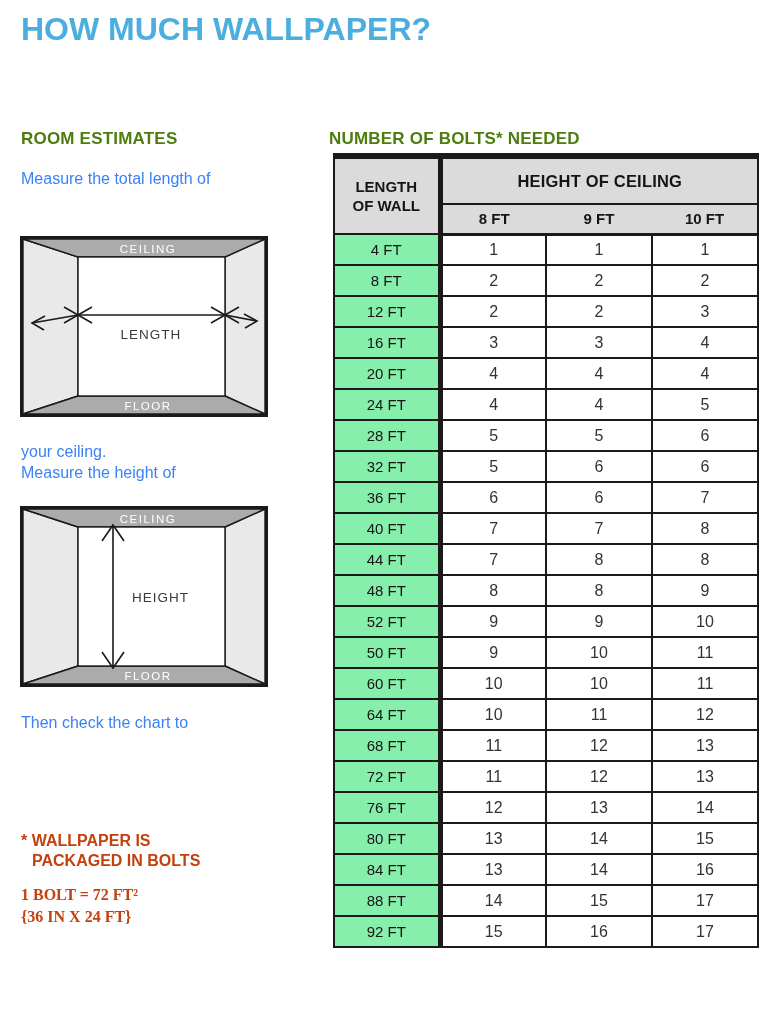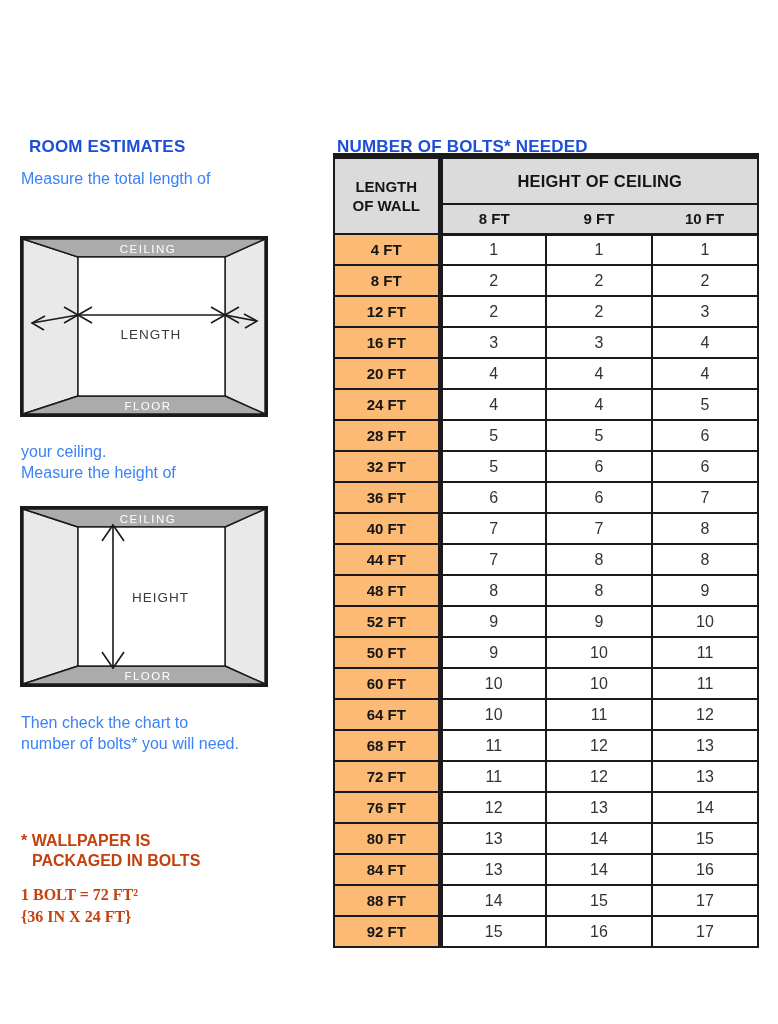--- a/index.html
+++ b/index.html
@@ -5,21 +5,21 @@
   html,body{margin:0;padding:0;background:#fff;}
   .page{
     position:relative;width:778px;height:1024px;background:#ffffff;
     font-family:"Liberation Sans",sans-serif;overflow:hidden;
   }
   .page-title{
     position:absolute;left:21px;top:11px;margin:0;
     font-size:32px;font-weight:700;color:#4BAEDF;letter-spacing:0px;
   }
   .section-heading{
-    position:absolute;margin:8px;font-size:17px;font-weight:700;color:#1d4ed8;
+    position:absolute;margin:0;font-size:17px;font-weight:700;color:#4d7c0f;
     letter-spacing:0.2px;
   }
   .room-heading{left:21px;top:129px;}
   .bolts-heading{left:329px;top:129px;width:424px;text-align:left;}
   .para{position:absolute;left:21px;margin:0;font-size:16px;line-height:21px;color:#3b82f6;}
   .para span{display:block;}
   .step1{top:168px;}
   .step2{top:441px;}
   .step3{top:712px;}
   .diagram{position:absolute;left:20px;}
@@ -45,30 +45,31 @@
   }
   .bolts-table thead th{background:#DBDBDB;color:#151515;}
   .th-wall{
     border-right:5px solid #1A1A1A;font-size:15px;font-weight:700;line-height:19px;
   }
   .th-wall span{display:block;}
   .th-group{border-bottom:2px solid #1A1A1A;height:48px;font-size:16.5px;font-weight:700;letter-spacing:0.2px;}
   .th-sub{border-bottom:3px solid #1A1A1A;height:30px;font-size:15px;font-weight:700;border-left:0;border-right:0;}
   .bolts-table td{height:31px;border-top:2px solid #1A1A1A;}
   .td-wall{
-    background:#fdba74;border-right:5px solid #1A1A1A;
-    font-weight:700;font-size:15px;color:#151515;
+    background:#86efac;border-right:5px solid #1A1A1A;
+    font-weight:400;font-size:15px;color:#151515;
   }
   .td-val{border-left:2px solid #1A1A1A;border-right:2px solid #1A1A1A;font-size:16px;color:#333333;background:#fff;}
 </style>
 </head>
 <body>
 
 <div class="page">
 
+  <h1 class="page-title">HOW MUCH WALLPAPER?</h1>
 
   <h2 class="section-heading room-heading">ROOM ESTIMATES</h2>
 
   <p class="para step1">
     <span>Measure the total length of</span>
   </p>
 
   <svg class="diagram diagram-length" width="248" height="181" viewBox="0 0 248 181">
     <rect x="1.5" y="1.5" width="245" height="178" fill="#ffffff" stroke="#1A1A1A" stroke-width="3"></rect>
     <polygon points="3,3 58,21 58,160 3,178" fill="#E9E9E9" stroke="#1A1A1A" stroke-width="1.4"></polygon>
@@ -109,21 +110,20 @@
       <polyline points="82,35 93,19 104,35"></polyline>
       <polyline points="82,146 93,162 104,146"></polyline>
     </g>
     <text class="band-label" x="128" y="16.5" text-anchor="middle">CEILING</text>
     <text class="band-label" x="128" y="173.5" text-anchor="middle">FLOOR</text>
     <text class="dim-label" x="112" y="96" text-anchor="start">HEIGHT</text>
   </svg>
 
   <p class="para step3">
     <span>Then check the chart to</span>
-    <span>number of bolts* you will need.</span>
   </p>
 
   <p class="footnote fn-bolts">
     <span>* WALLPAPER IS</span>
     <span class="indent">PACKAGED IN BOLTS</span>
   </p>
 
   <p class="footnote fn-size">
     <span>1 BOLT = 72 FT²</span>
     <span>{36 IN X 24 FT}</span>

